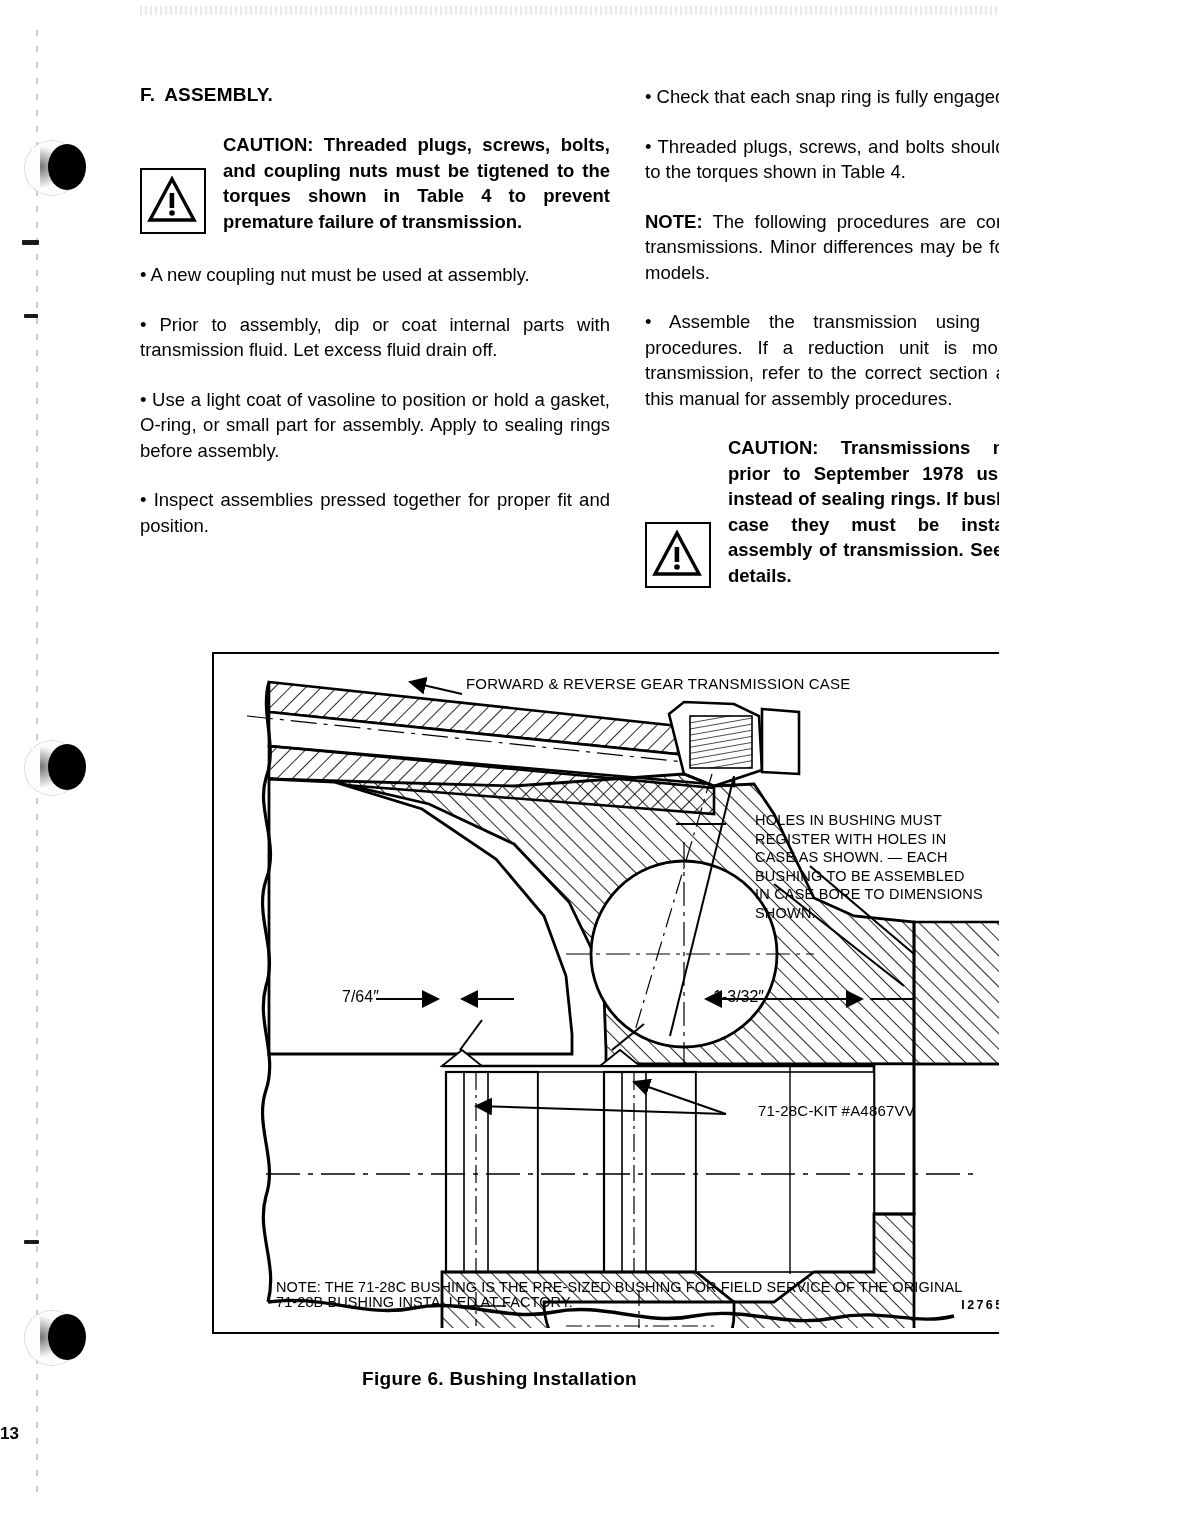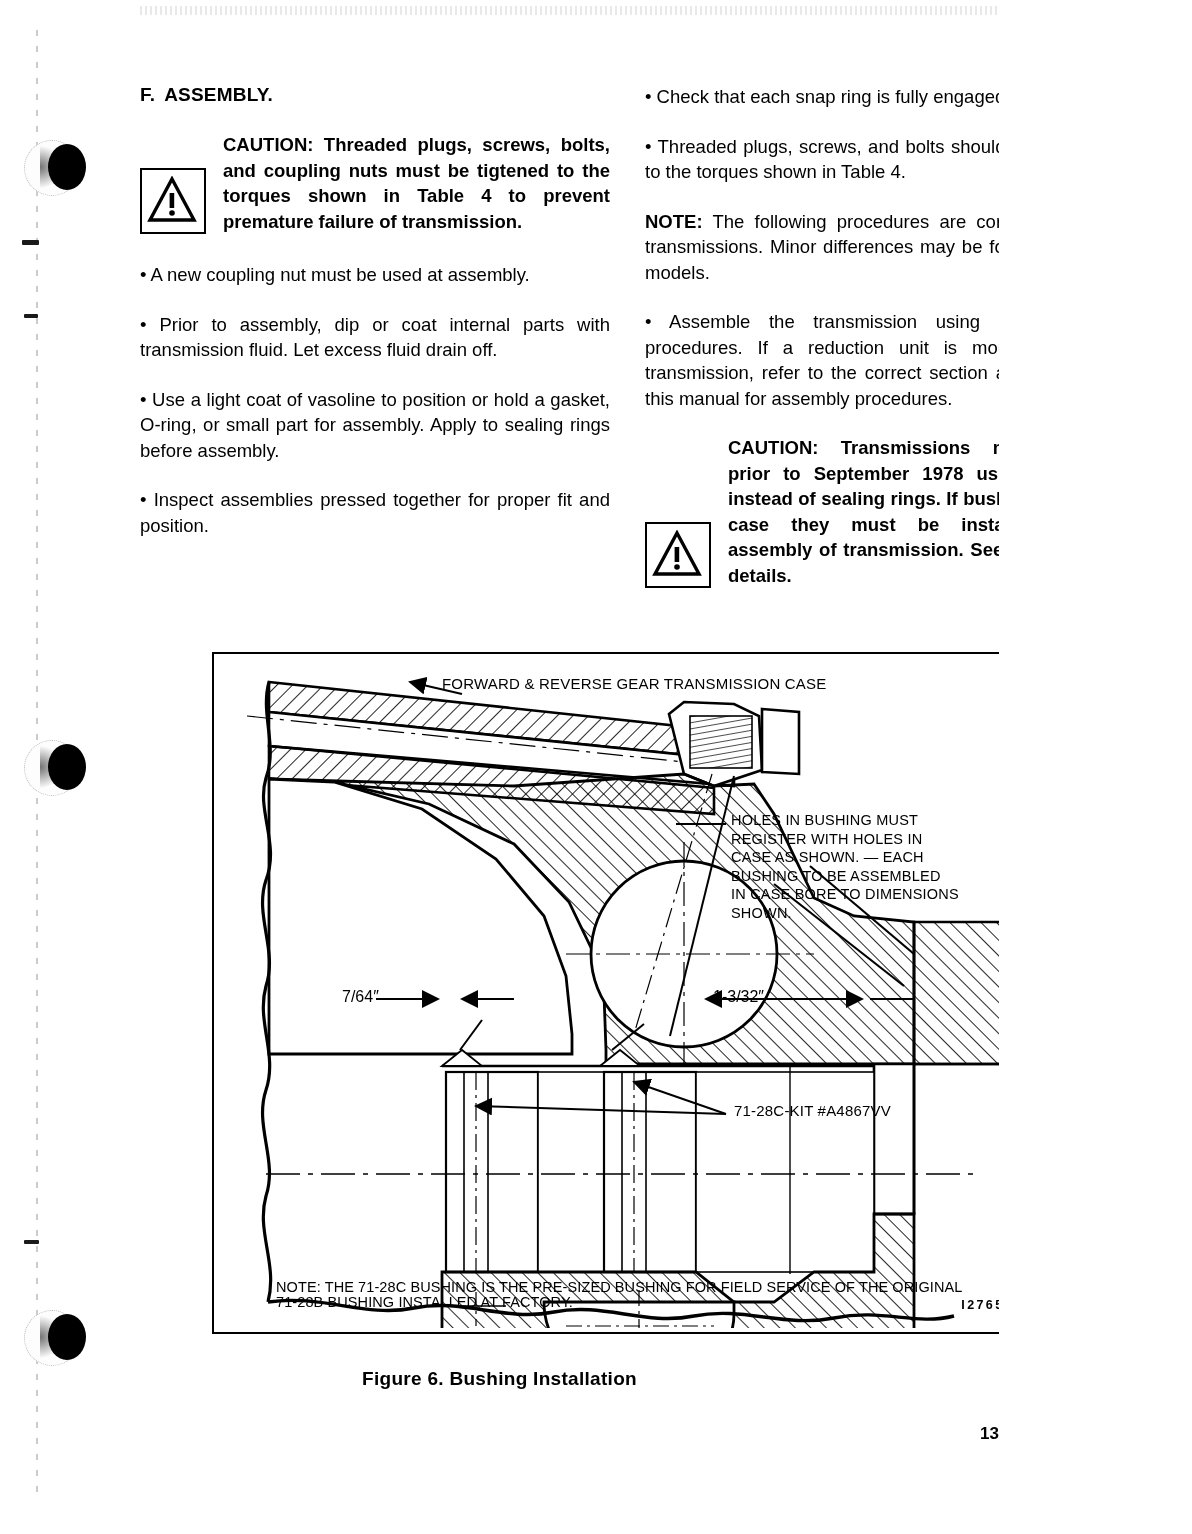--- a/index.html
+++ b/index.html
@@ -151,41 +151,42 @@
     font-weight: bold;
     letter-spacing: 2.4px;
   }
 
   .callout {
     position: absolute;
     font-size: 14.5px;
     line-height: 18.5px;
     letter-spacing: .2px;
     white-space: pre-line;
+    margin-left: 24px;
   }
   #callout-case   { left: 228px; top: 21px; font-size: 15px; }
   #callout-holes  { left: 517px; top: 157px; }
   #callout-kit    { left: 520px; top: 448px; font-size: 15px; }
   #dim-left       { position:absolute; left: 128px; top: 334px; font-size: 16px; }
   #dim-right      { position:absolute; left: 499px; top: 334px; font-size: 16px; }
 
   #figure-caption {
     position: absolute;
     left: 0; right: 0;
     top: 1368px;
     text-align: center;
     font-size: 19px;
     font-weight: bold;
     letter-spacing: .3px;
   }
   #page-number {
     position: absolute;
     left: 0; right: 0;
     top: 1424px;
-    text-align: right;
+    text-align: left;
     font-size: 17px;
     font-weight: bold;
   }
 </style>
 </head>
 <body>
 
 <div id="page">
 
   <div class="scan-noise-top"></div>

